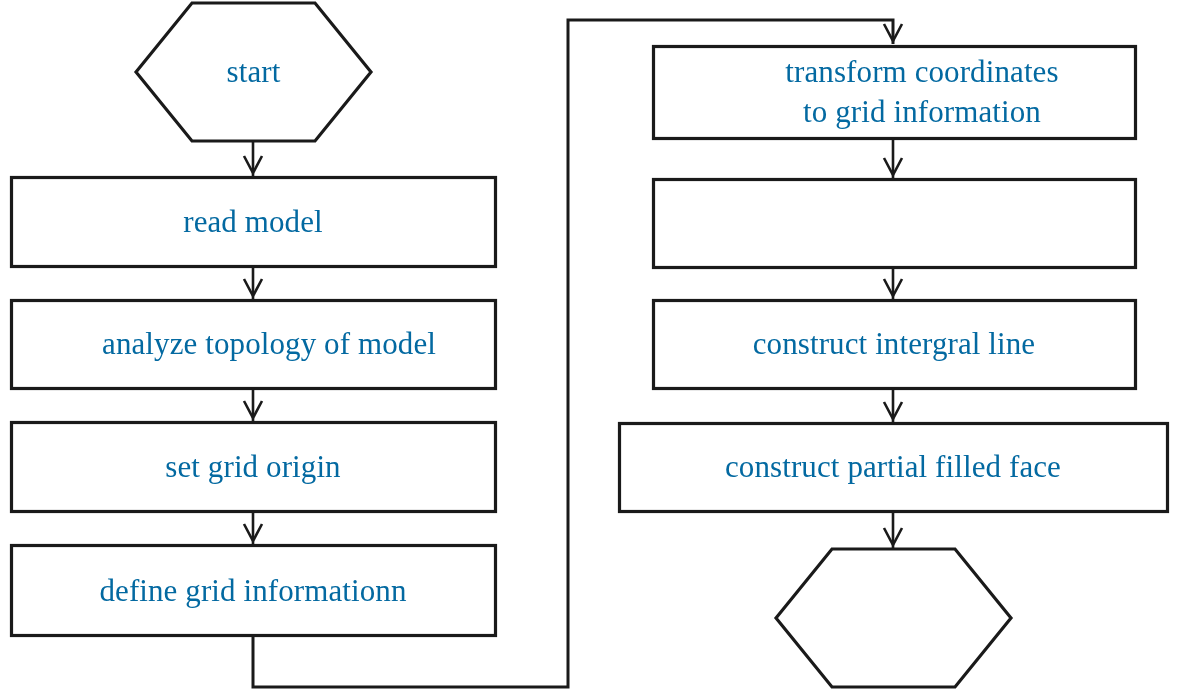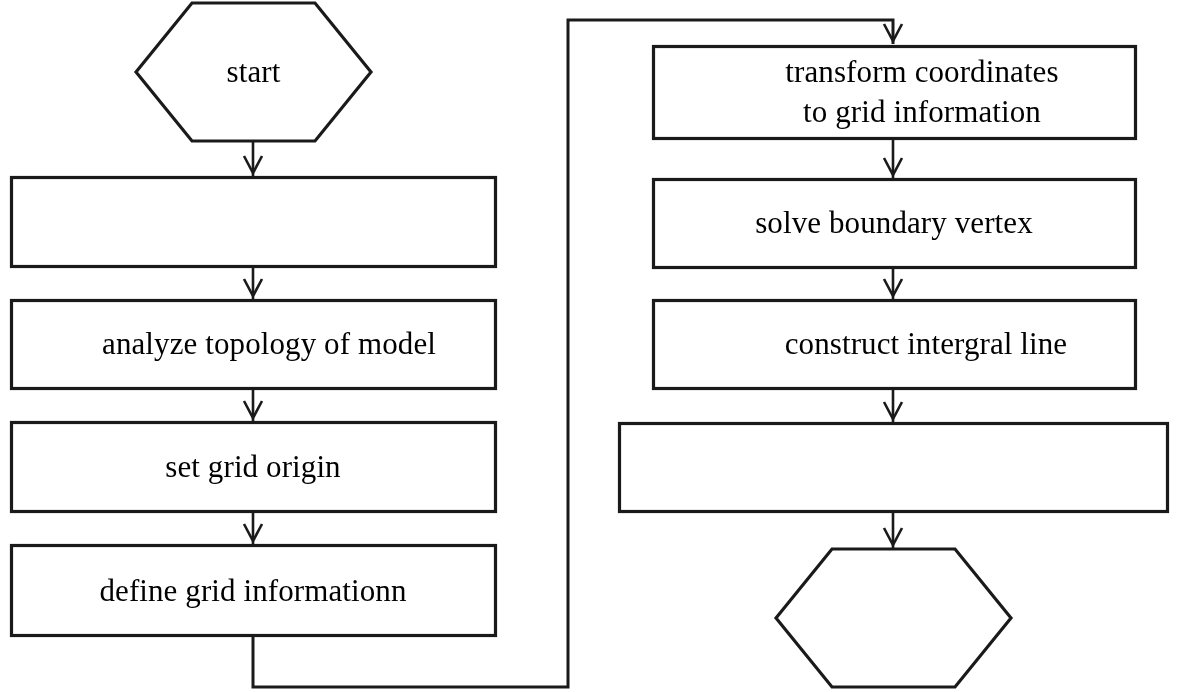--- a/index.html
+++ b/index.html
@@ -23,21 +23,21 @@
     left: 0;
     width: 1181px;
     height: 692px;
   }
   .node-label {
     position: absolute;
     display: flex;
     align-items: center;
     justify-content: center;
     text-align: center;
-    color: #000000;
+    color: #0369a1;
     font-family: "Liberation Serif", "DejaVu Serif", serif;
     font-size: 31px;
     line-height: 1.22;
     letter-spacing: 0.1px;
     white-space: pre-line;
     pointer-events: none;
   }
   .node-label.two-line {
     line-height: 1.28;
     margin-left: 28px;
@@ -112,29 +112,30 @@
 
     <g>
       <line x1="893" y1="511" x2="893" y2="548" stroke="#1a1a1a" stroke-width="2.6"></line>
       <polyline points="884,528 893,545 902,528" fill="none" stroke="#1a1a1a" stroke-width="2.6" stroke-linejoin="miter"></polyline>
     </g>
 
   </svg>
 
   <div class="node-label" style="left:135px; top:2px; width:237px; height:140px;">start</div>
 
+  <div class="node-label" style="left:10px; top:176px; width:486px; height:91px;">read model</div>
 
   <div class="node-label" style="left:10px; top:299px; width:486px; height:90px;padding-left:16px;">analyze topology of model</div>
 
   <div class="node-label" style="left:10px; top:421px; width:486px; height:91px;border-radius:25px;">set grid origin</div>
 
   <div class="node-label" style="left:10px; top:544px; width:486px; height:93px;text-align:center;">define grid informationn</div>
 
   <div class="node-label two-line" style="left:652px; top:45px; width:484px; height:94px;">transform coordinates
 to grid information</div>
 
-  <div class="node-label" style="left:652px; top:178px; width:484px; height:90px;">solve boundary vertex</div>
 
-  <div class="node-label" style="left:652px; top:299px; width:484px; height:90px;padding-left:32px;">construct intergral line</div>
+  <div class="node-label" style="left:652px; top:299px; width:484px; height:90px;">construct intergral line</div>
 
+  <div class="node-label" style="left:618px; top:422px; width:550px; height:90px;">construct partial filled face</div>
 
 
 </div>
 
 </body></html>

